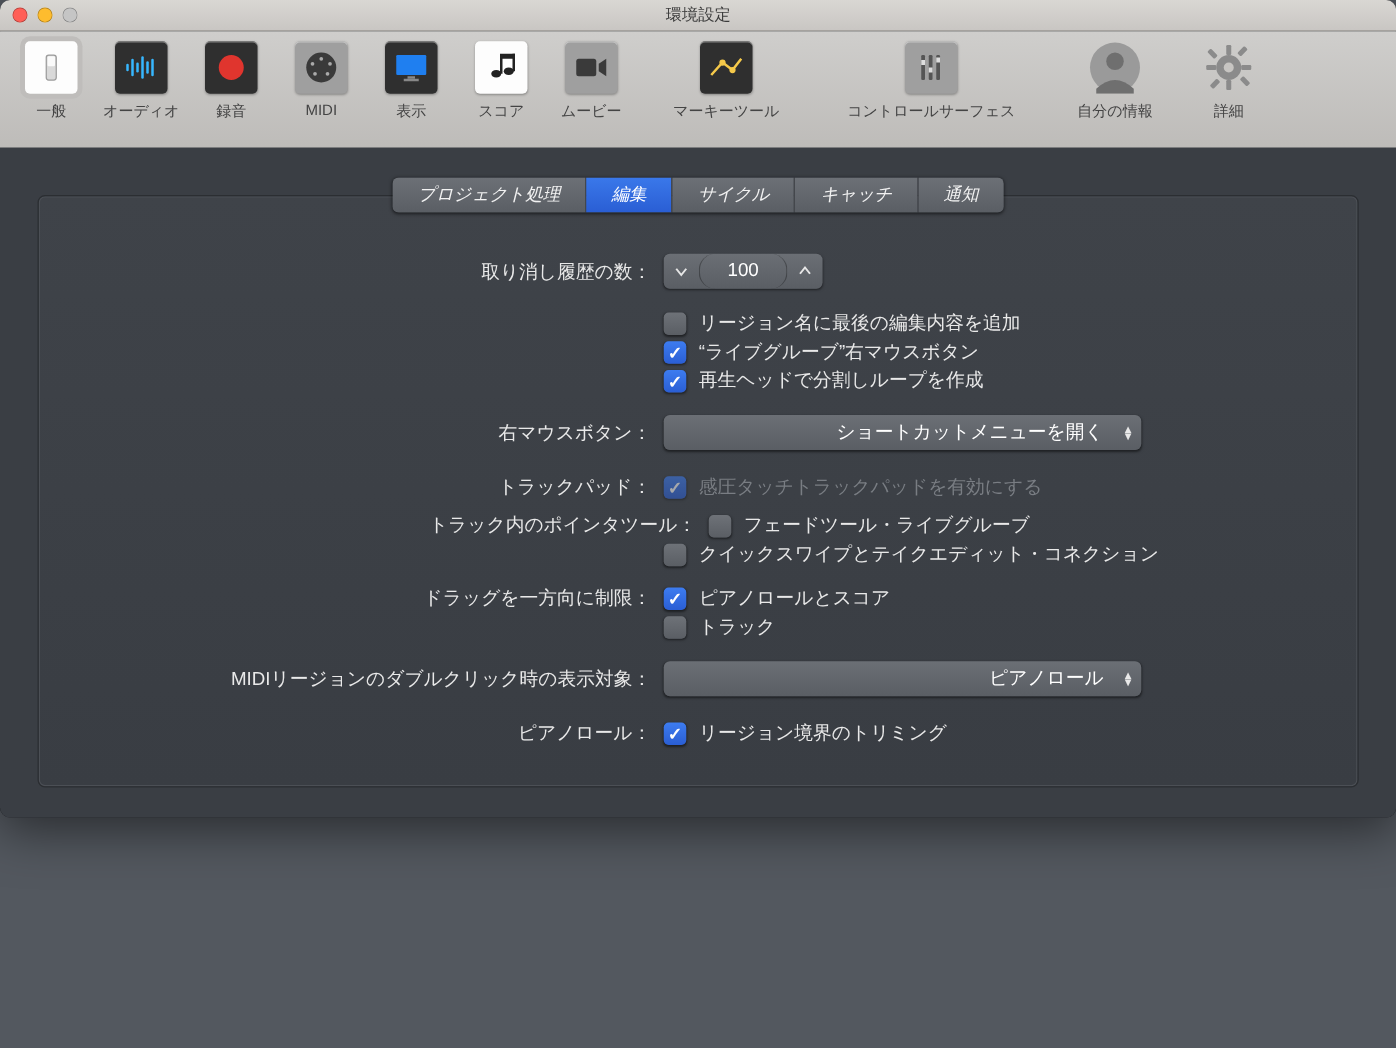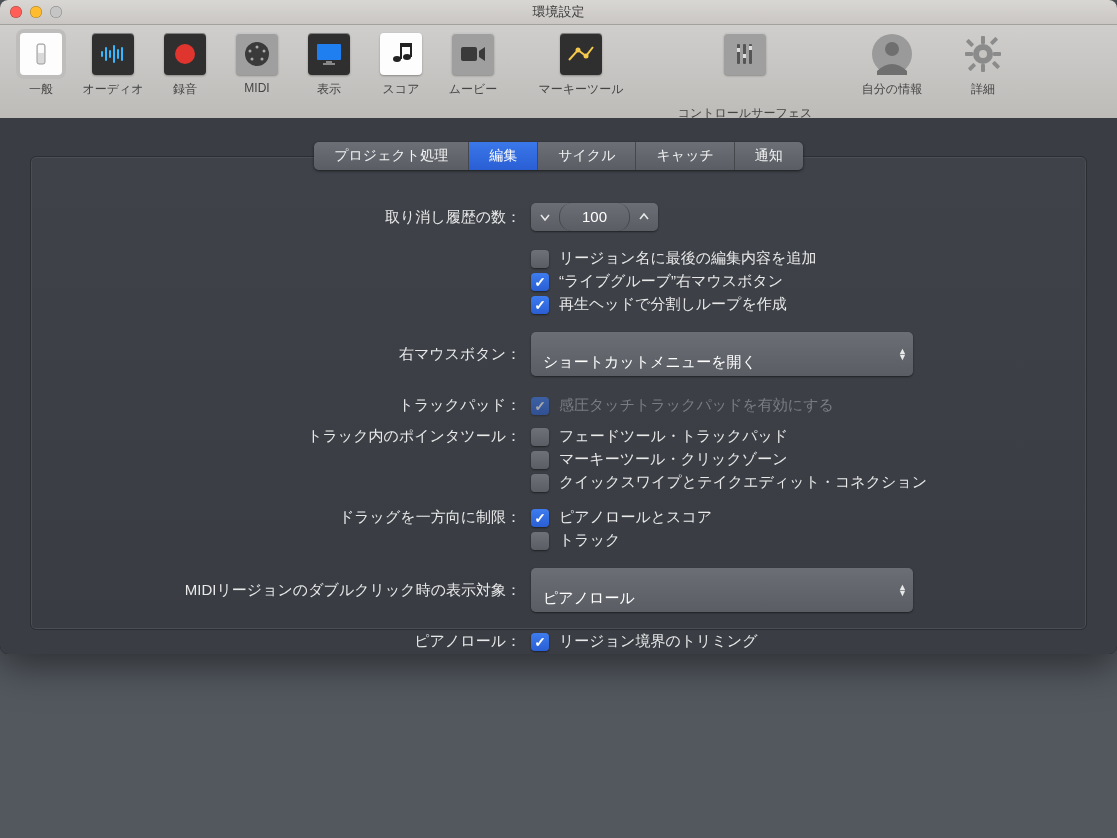--- a/index.html
+++ b/index.html
@@ -52,21 +52,21 @@
     padding:8px 0 0 12px;
     gap:14px;
   }
   .tb-item{
     display:flex;flex-direction:column;align-items:center;
     color:#444;font-size:12px;
     width:58px;
     cursor:pointer;
   }
   .tb-item.wide{width:130px;}
-  .tb-item.wide2{width:170px;gap:24px;}
+  .tb-item.wide2{width:170px;}
   .tb-item.wide3{width:96px;}
   .tb-item .icon-wrap{
     width:42px;height:42px;border-radius:4px;
     display:flex;align-items:center;justify-content:center;
     box-shadow:0 1px 0 rgba(255,255,255,.4) inset,0 1px 2px rgba(0,0,0,.3);
   }
   .tb-item.selected .icon-wrap{
     box-shadow:0 0 0 4px #bfbdbb,0 1px 0 rgba(255,255,255,.4) inset,0 1px 2px rgba(0,0,0,.3);
   }
   .tb-item span.label{margin-top:6px;white-space:nowrap;text-align:center;}
@@ -102,20 +102,21 @@
     overflow:hidden;
   }
   .seg button{
     border:none;
     background:linear-gradient(#6c7076,#5a5e64);
     color:#f2f2f2;
     font-size:14px;
     padding:5px 20px;
     border-right:1px solid #44474c;
     cursor:pointer;
+    font-style:italic;
   }
   .seg button:last-child{border-right:none;}
   .seg button.active{
     background:linear-gradient(#3a78ea,#2a5ed4);
     color:#fff;
   }
   
   .form{
     position:absolute;left:0;right:0;top:42px;
     display:flex;flex-direction:column;
@@ -178,23 +179,24 @@
   .check-label{color:#e9e9e9;font-size:15px;}
   .check-label.dim{color:#797d83;}
   
   .select{
     position:relative;
     background:linear-gradient(#6b6f75,#5a5e64);
     border-radius:5px;
     box-shadow:0 1px 2px rgba(0,0,0,.5);
     height:28px;line-height:28px;
     color:#fff;font-size:15px;
-    padding:16px 30px 0 12px;
+    padding:0 30px 0 12px;
     width:340px;
     cursor:pointer;
+    text-align:right;
   }
   .select .arrows{
     position:absolute;right:6px;top:50%;transform:translateY(-50%);
     display:flex;flex-direction:column;line-height:6px;font-size:9px;color:#e9e9e9;
   }
   
   .gap-top{margin-top:12px;}
   
   .cursor{
     position:absolute;
@@ -416,32 +418,25 @@
         </div>
 
         <div class="row gap-top">
           <div class="lbl">トラックパッド：</div>
           <div class="ctrl">
             <span class="check on" style="opacity:.55"></span>
             <span class="check-label dim">感圧タッチトラックパッドを有効にする</span>
           </div>
         </div>
 
-        <div class="row tight" style="margin-top:6px;">
+        <div class="row tight" style="margin-top:6px;margin-left:36px;">
           <div class="lbl">トラック内のポインタツール：</div>
           <div class="ctrl">
             <span class="check"></span>
-            <span class="check-label">フェードツール・トラックパッド</span>
-          </div>
-        </div>
-        <div class="row tight">
-          <div class="lbl"></div>
-          <div class="ctrl">
-            <span class="check"></span>
-            <span class="check-label">マーキーツール・クリックゾーン</span>
+            <span class="check-label">フェードツール・ライブグルーブ</span>
           </div>
         </div>
         <div class="row tight">
           <div class="lbl"></div>
           <div class="ctrl">
             <span class="check"></span>
             <span class="check-label">クイックスワイプとテイクエディット・コネクション</span>
           </div>
         </div>
 

